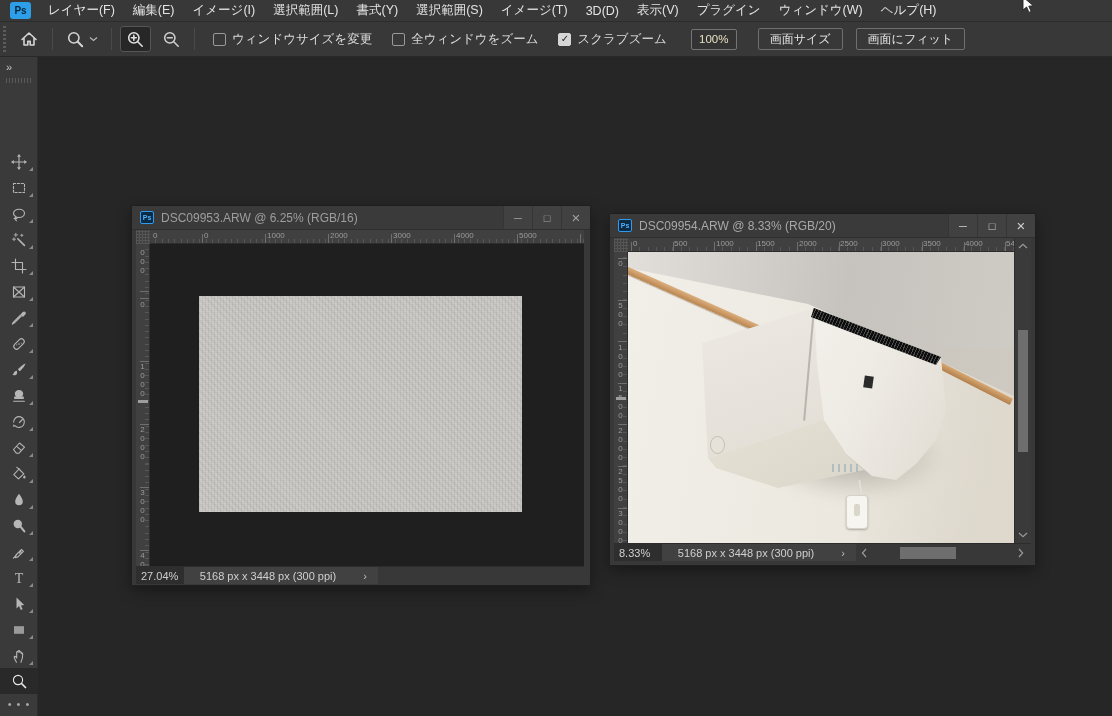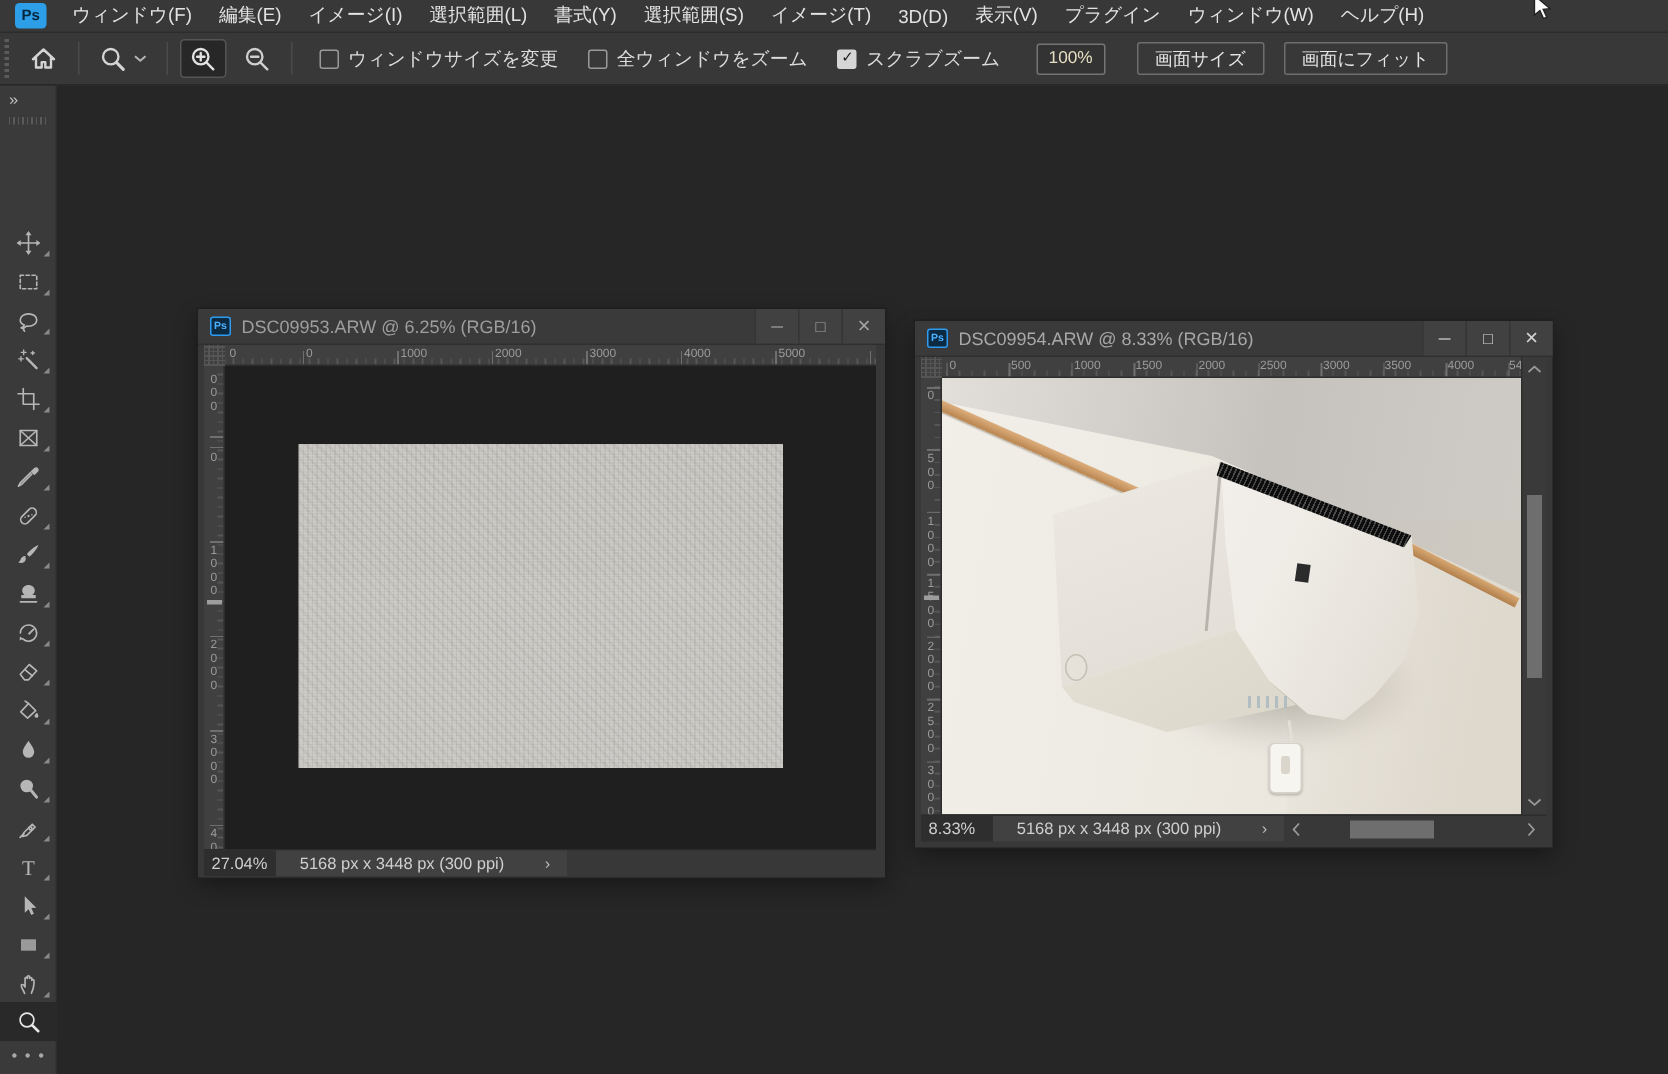--- a/index.html
+++ b/index.html
@@ -145,21 +145,21 @@
 
   .cursor-arrow { position:absolute; left:1022px; top:-3px; z-index:60; }
 </style>
 </head>
 <body>
 
 <div class="app">
 
   <div class="menubar">
     <div class="ps-tile">Ps</div>
-    <div class="menu-item">ウィンドウ(F)</div>
+    <div class="menu-item">レイヤー(F)</div>
     <div class="menu-item">編集(E)</div>
     <div class="menu-item">イメージ(I)</div>
     <div class="menu-item">選択範囲(L)</div>
     <div class="menu-item">書式(Y)</div>
     <div class="menu-item">選択範囲(S)</div>
     <div class="menu-item">イメージ(T)</div>
     <div class="menu-item">3D(D)</div>
     <div class="menu-item">表示(V)</div>
     <div class="menu-item">プラグイン</div>
     <div class="menu-item">ウィンドウ(W)</div>
@@ -393,21 +393,21 @@
     <div class="statusbar" style="left:4px;top:360px;width:448px">
       <div class="seg-zoom">27.04%</div>
       <div class="seg-dims">5168 px x 3448 px (300 ppi)</div>
       <div class="seg-chev">›</div>
     </div>
   </div>
 
   <div class="doc-win active-win" style="left:610px;top:214px;width:425px;height:351px">
     <div class="titlebar">
       <div class="file-ico">Ps</div>
-      <div class="title-text" style="color:#a8a8a8">DSC09954.ARW @ 8.33% (RGB/16)</div>
+      <div class="title-text" style="color:#a8a8a8">DSC09954.ARW @ 8.33% (RGB/20)</div>
       <div class="win-btns">
         <div class="win-btn">─</div>
         <div class="win-btn">□</div>
         <div class="win-btn close">×</div>
       </div>
     </div>
     <div class="ruler-corner" style="left:4px;top:24px;width:14px;height:14px"></div>
     <div class="hruler" style="left:18px;top:24px;width:386px;height:14px;
         background-image:
           repeating-linear-gradient(to right,#6f6f6f 0 1px,transparent 1px 41.6px),

